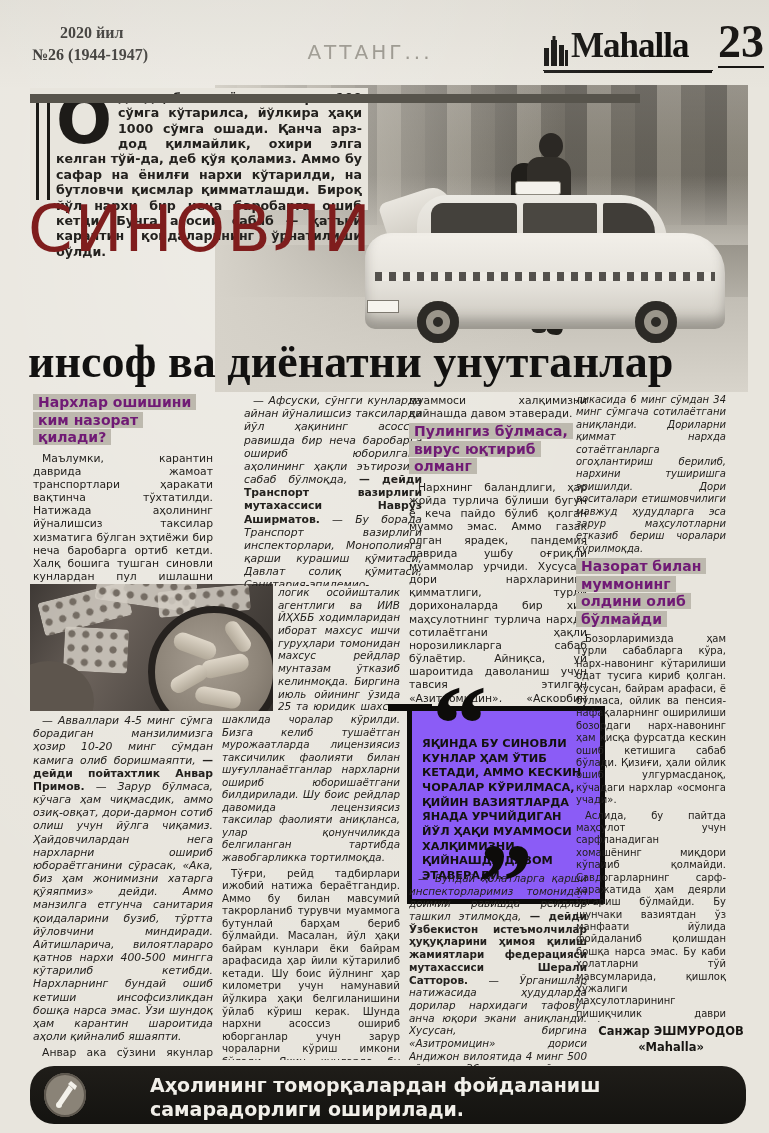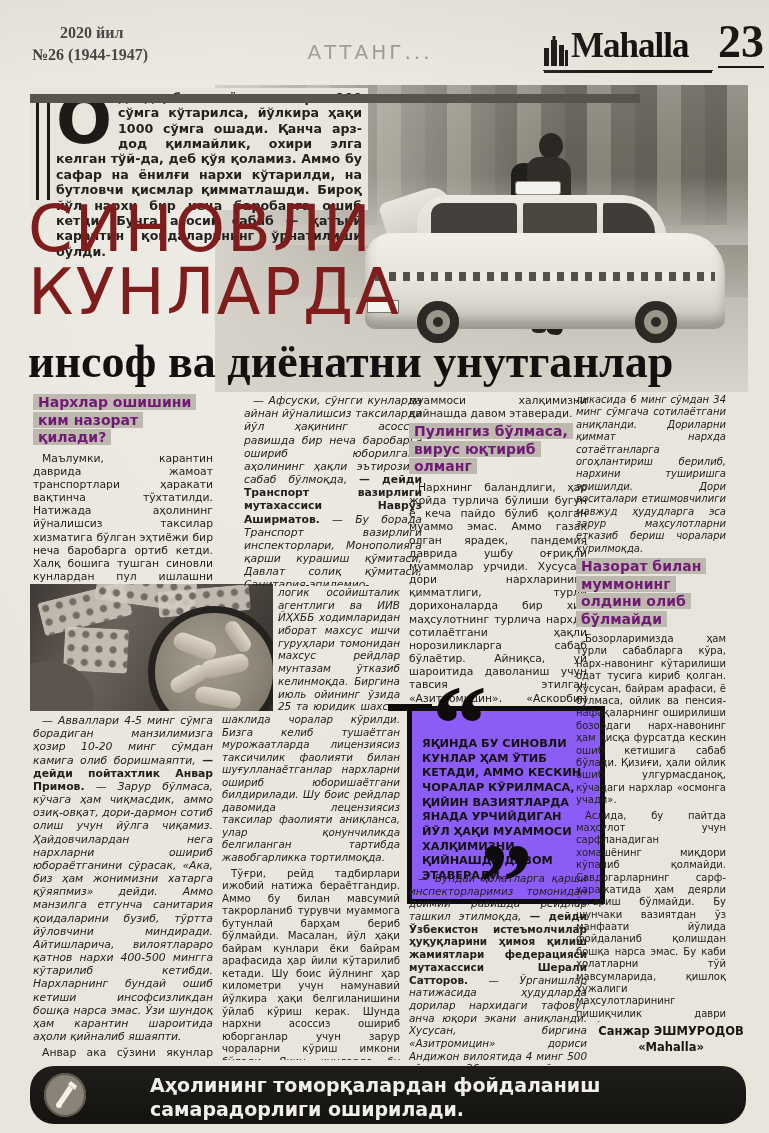--- a/index.html
+++ b/index.html
@@ -154,21 +154,20 @@
 
   <div class="lead-box">
     <div class="lead-bars"></div>
     <div class="lead-body">
       <span class="drop-cap">О</span><span>датда, бензин ёки газ нархи 100 сўмга кўтарилса, йўлкира ҳақи 1000 сўмга ошади. Қанча арз-дод қилмайлик, охири элга келган тўй-да, деб қўя қоламиз. Аммо бу сафар на ёнилғи нархи кўтарилди, на бутловчи қисмлар қимматлашди. Бироқ йўл нархи бир неча баробарга ошиб кетди. Бунга асосий сабаб — қатъий карантин қоидаларининг ўрнатилиши бўлди.</span>
     </div>
   </div>
 
   <div class="headline">
     <div>СИНОВЛИ</div>
-    <div>КУНЛАРДА</div>
   </div>
   <div class="subheadline">инсоф ва диёнатни унутганлар</div>
 
   <section class="seg seg-c1a">
     <h3 class="subhead"><span>Нархлар ошишини ким назорат қилади?</span></h3>
     <p class="ind">Маълумки, карантин даврида жамоат транспортлари ҳаракати вақтинча тўхтатилди. Натижада аҳолининг йўналишсиз таксилар хизматига бўлган эҳтиёжи бир неча баробарга ортиб кетди. Халқ бошига тушган синовли кунлардан пул ишлашни мақсад қилганлар эса йўлкира ҳақини бир неча баробарга кўтарди.</p>
   </section>
 
   <div class="pills-photo">
     <div class="blister bl1"></div>

